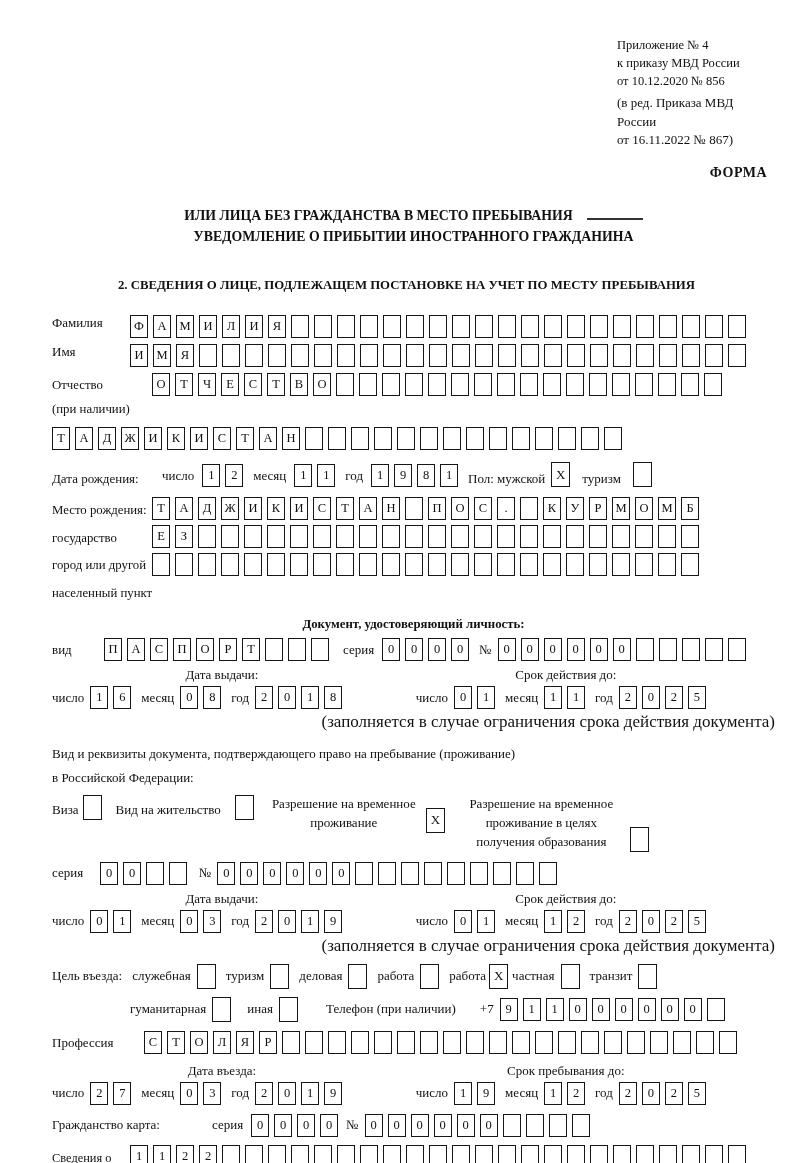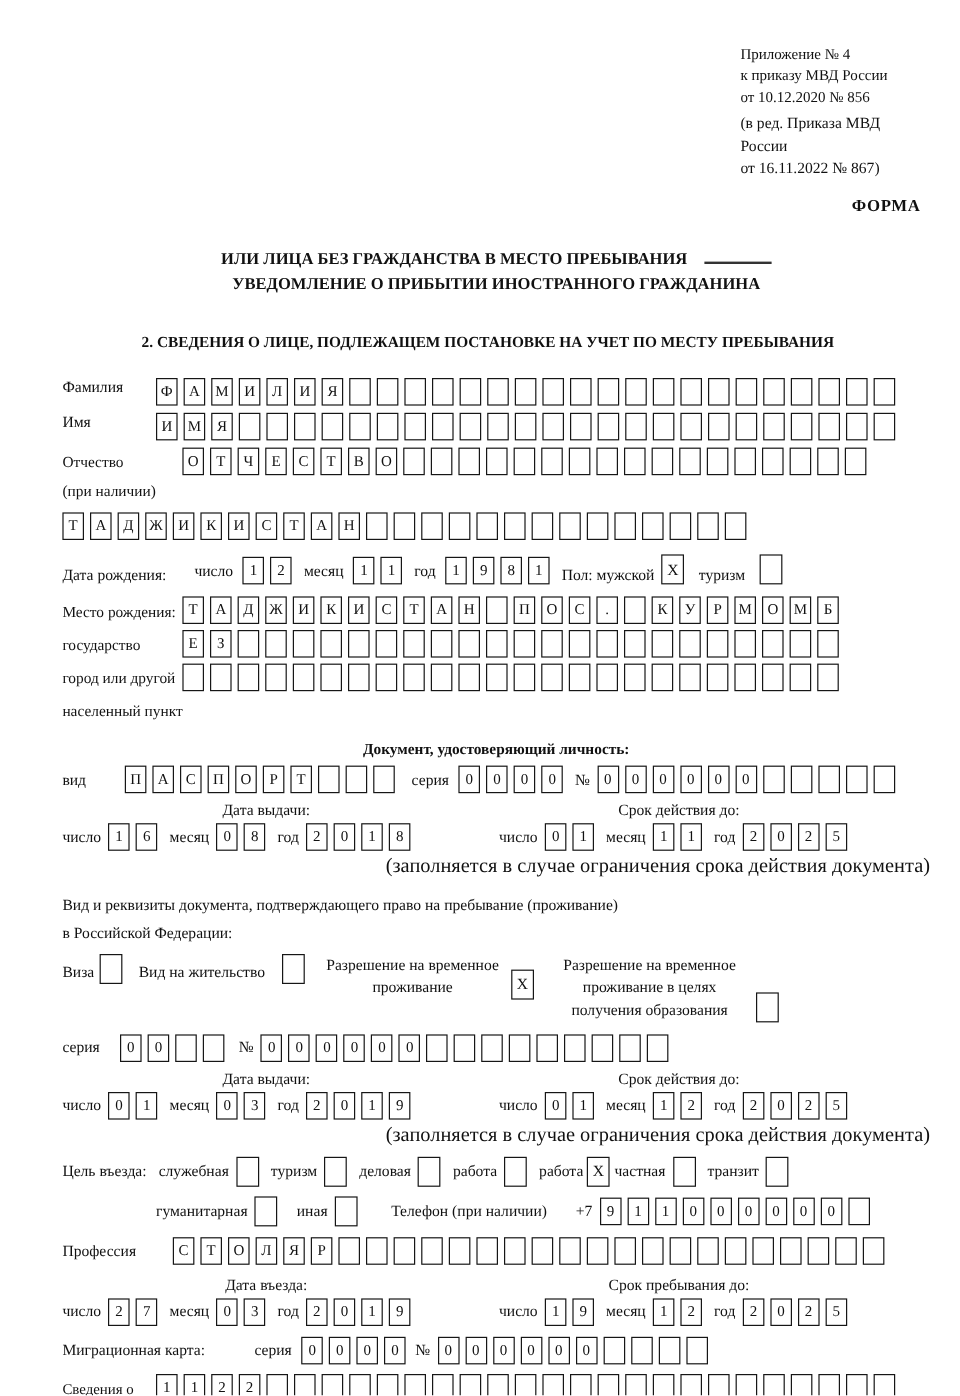--- a/index.html
+++ b/index.html
@@ -664,21 +664,21 @@
               <span class="cell">0</span>
               <span class="cell">2</span>
               <span class="cell">5</span>
             </span>
           </span>
       </div>
     </div>
   </div>
 
   <div class="row" style="margin-top:9px;align-items:center;">
-    <span class="lbl" style="width:160px;">Миграционная карта:</span>
+    <span class="lbl" style="width:160px;">Гражданство карта:</span>
     <span class="lbl" style="margin-right:8px;">серия</span>
     <span class="cells">
         <span class="cell">0</span>
         <span class="cell">0</span>
         <span class="cell">0</span>
         <span class="cell">0</span>
       </span>
     <span class="lbl" style="margin:0 6px 0 8px;">№</span>
     <span class="cells">
         <span class="cell">0</span>

